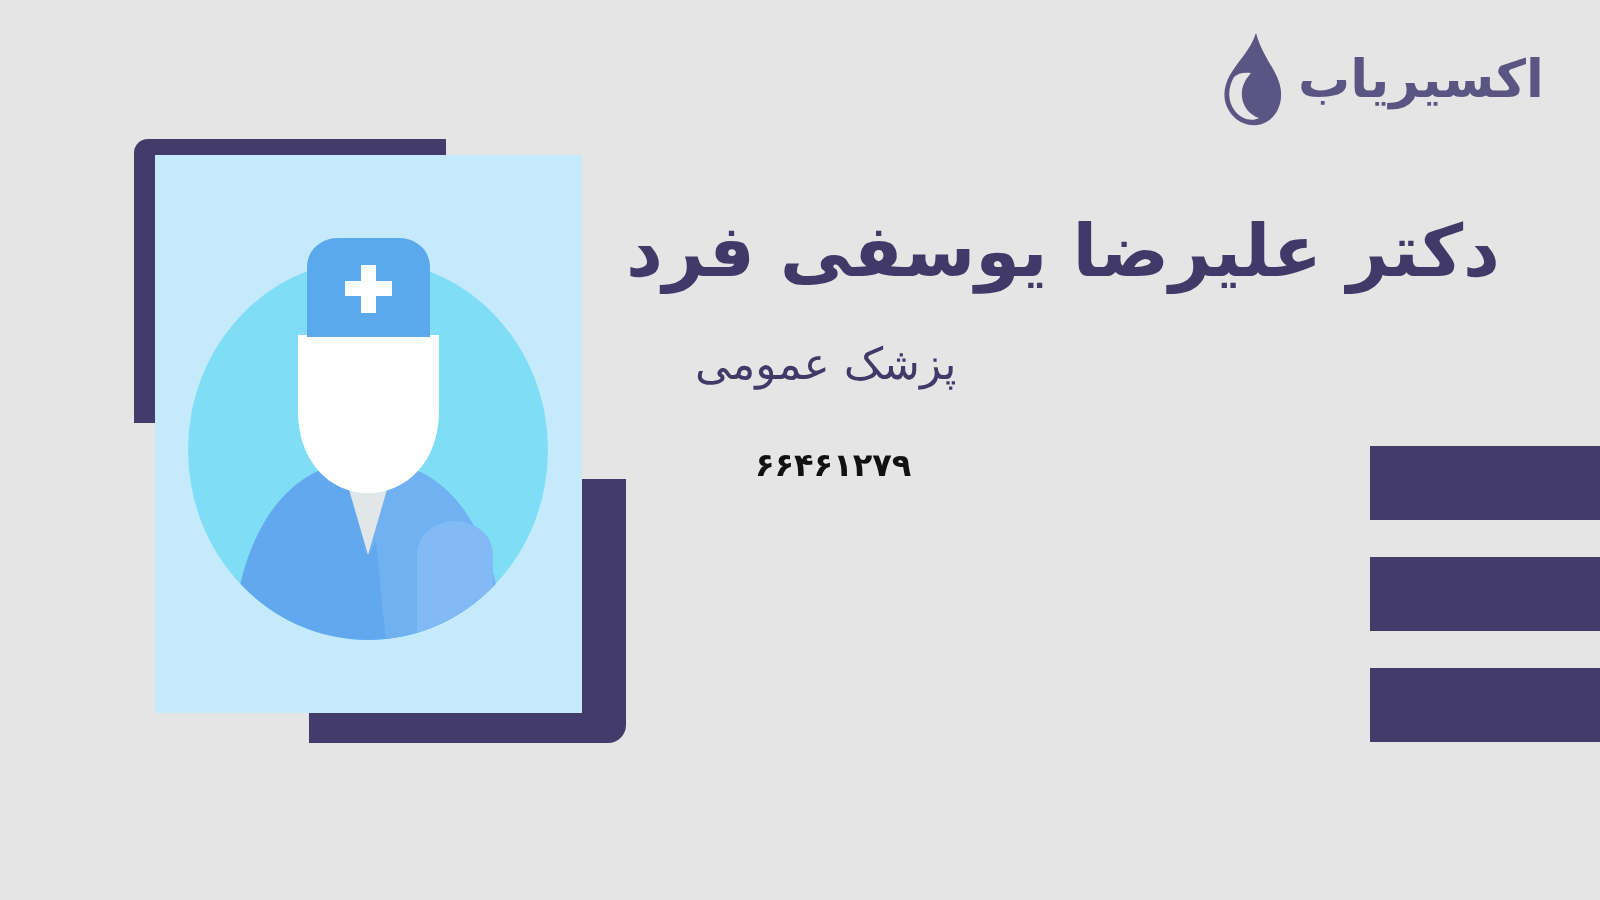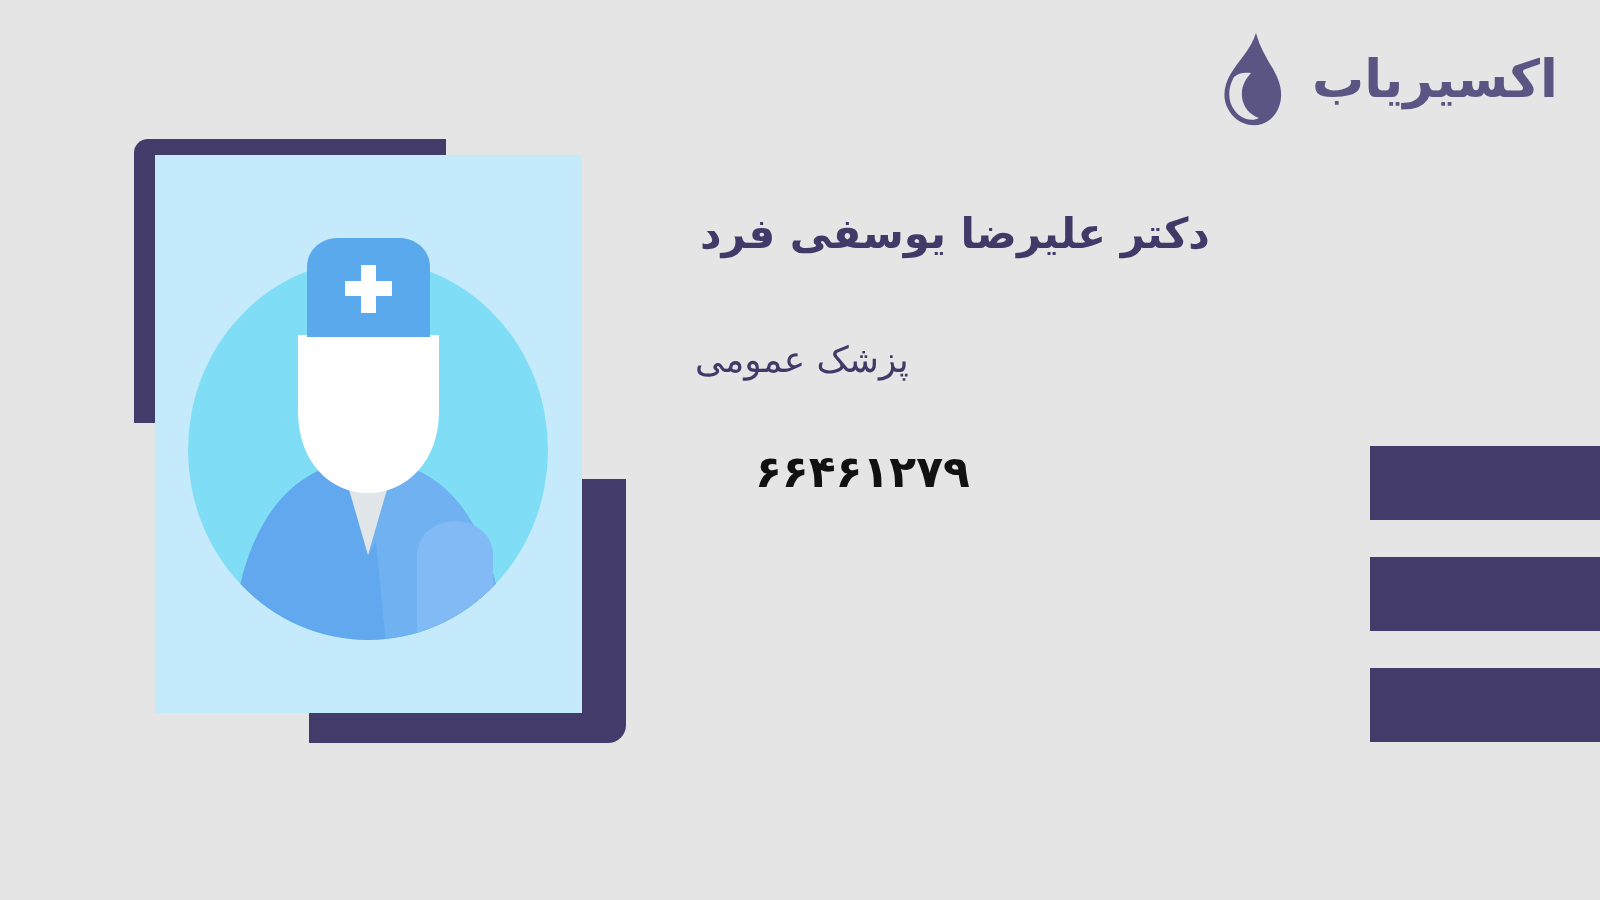--- a/index.html
+++ b/index.html
@@ -25,21 +25,21 @@
   .brand {
     position: absolute;
     top: 24px;
     left: 1210px;
     width: 320px;
     height: 110px;
     display: flex;
     flex-direction: row-reverse;
     align-items: center;
     justify-content: flex-start;
-    gap: 28px;
+    gap: 14px;
   }
   .brand-mark {
     width: 74px;
     height: 96px;
     flex: 0 0 auto;
   }
   .brand-name {
     font-family: "DejaVu Sans", "Liberation Sans", sans-serif;
     font-size: 52px;
     font-weight: 700;
@@ -99,49 +99,49 @@
     height: 900px;
     pointer-events: none;
   }
   .doctor-name {
     position: absolute;
     right: 100px;
     top: 210px;
     width: 800px;
     text-align: left;
     direction: rtl;
-    font-size: 42px;
+    font-size: 72px;
     font-weight: 700;
     color: #413a68;
     line-height: 1.15;
     white-space: nowrap;
     font-family: "DejaVu Sans", "Liberation Sans", sans-serif;
   }
   .doctor-specialty {
     position: absolute;
     right: 205px;
     top: 338px;
     width: 700px;
     text-align: left;
     direction: rtl;
-    font-size: 36px;
+    font-size: 44px;
     font-weight: 400;
     color: #413a68;
     line-height: 1.2;
     white-space: nowrap;
     font-family: "DejaVu Serif", "Liberation Serif", serif;
   }
   .doctor-phone {
     position: absolute;
     right: 245px;
     top: 446px;
     width: 600px;
     text-align: left;
     direction: ltr;
-    font-size: 44px;
+    font-size: 32px;
     font-weight: 700;
     color: #111111;
     line-height: 1.2;
     white-space: nowrap;
     letter-spacing: 1px;
     font-family: "DejaVu Sans", "Liberation Sans", sans-serif;
   }
   .doctor-address {
     position: absolute;
     right: 248px;

